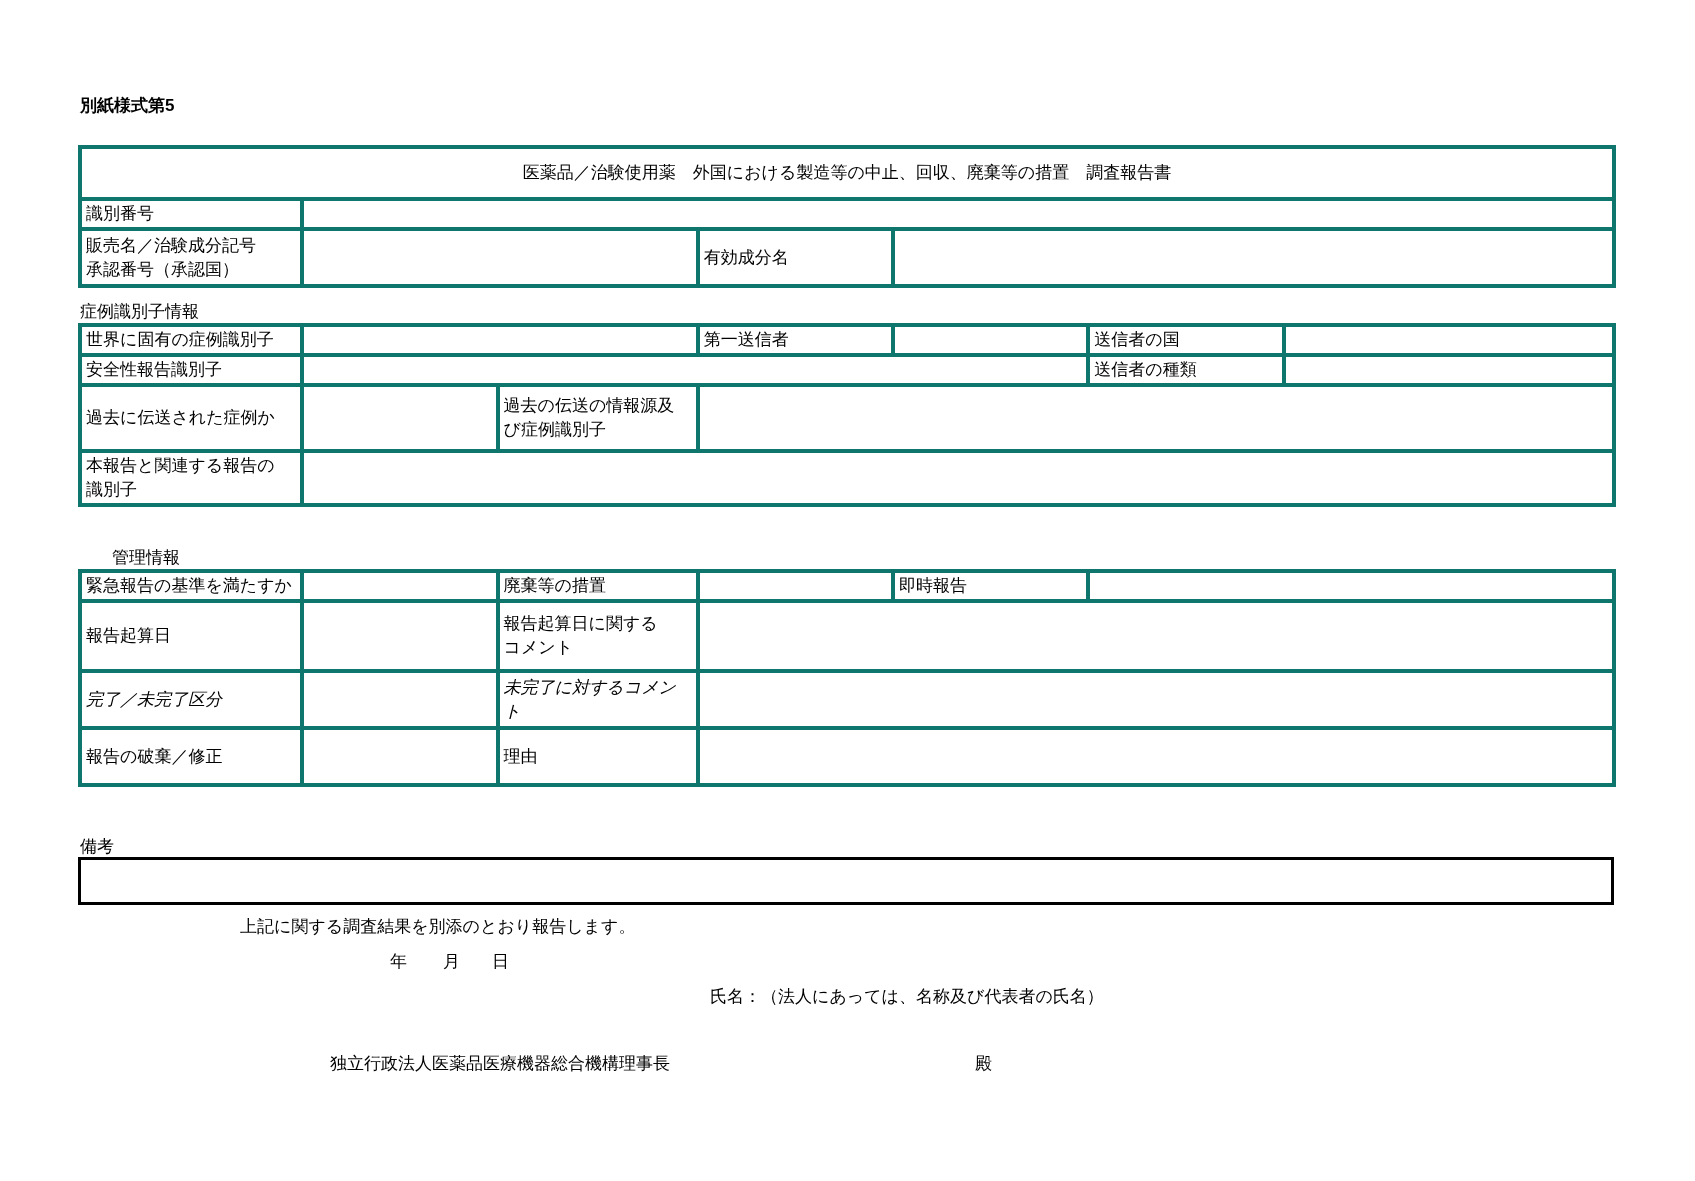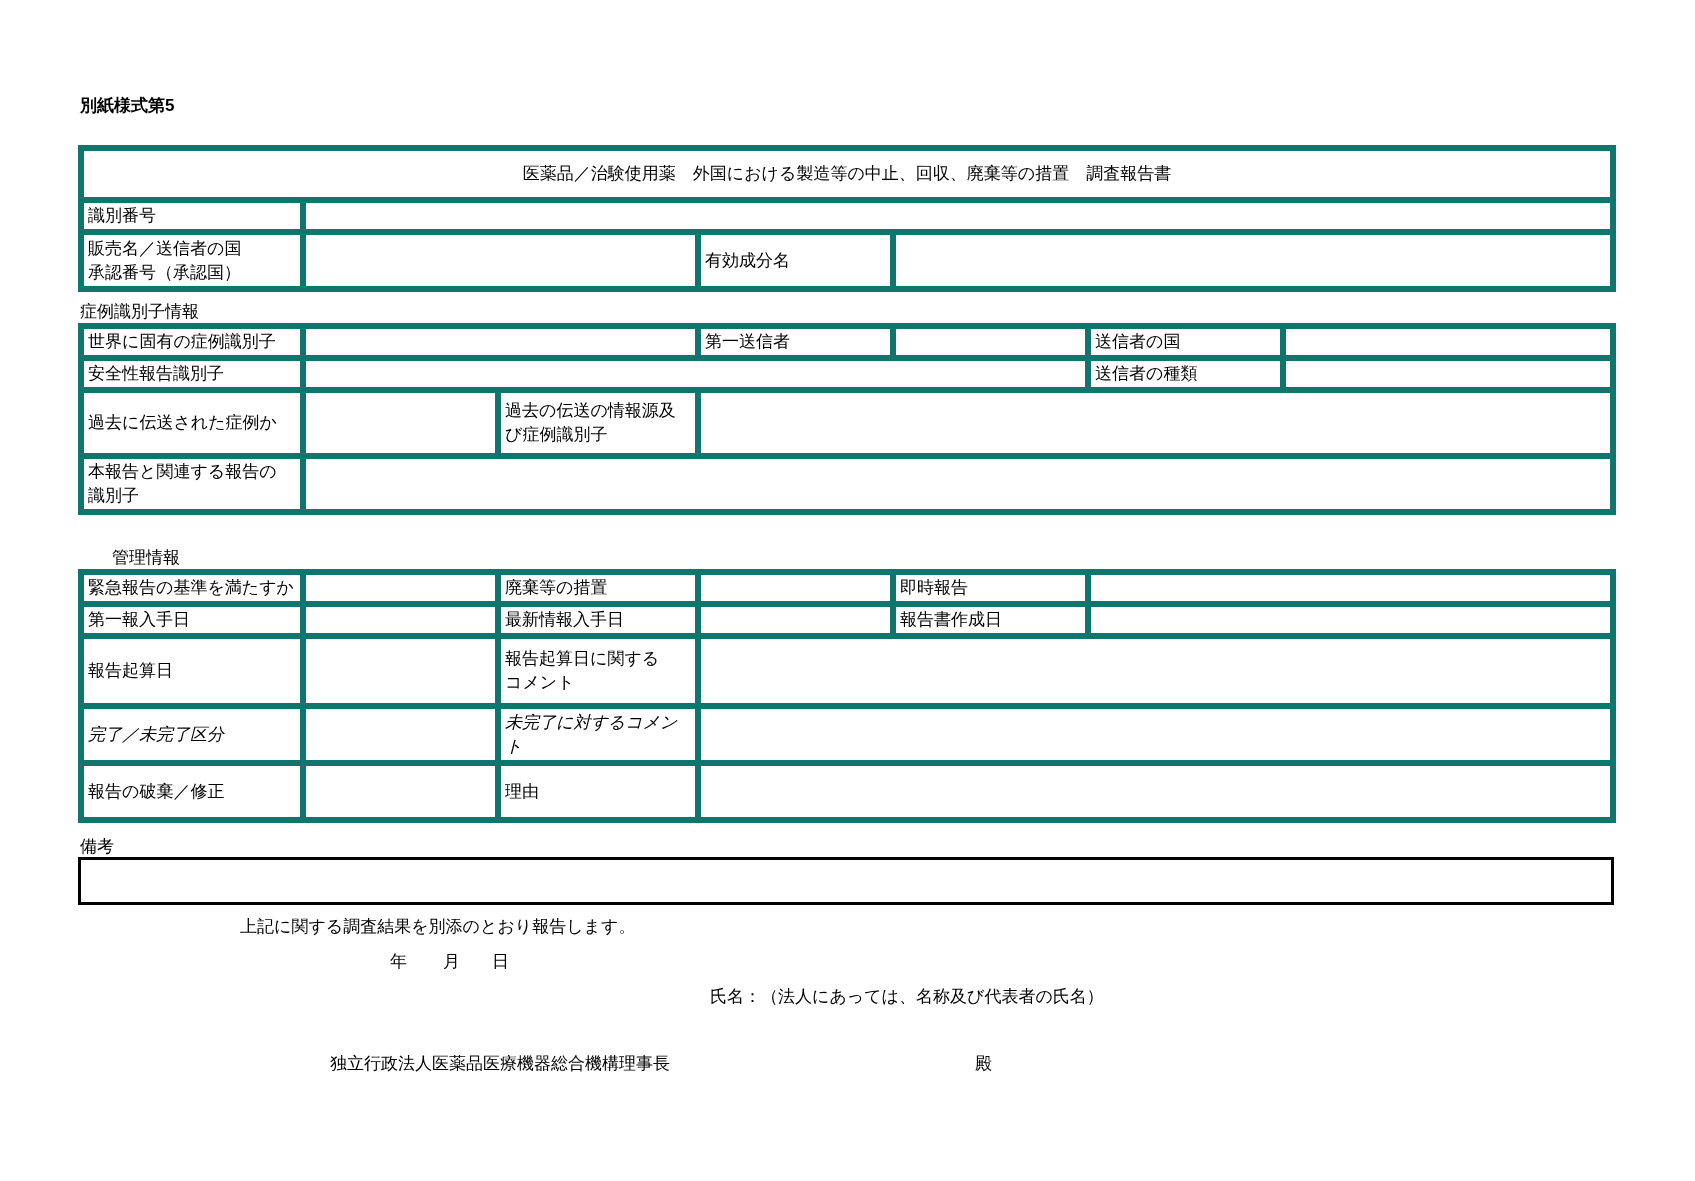--- a/index.html
+++ b/index.html
@@ -16,21 +16,21 @@
   .abs { position:absolute; white-space:nowrap; }
   table.form {
     position:absolute;
     left:78px;
     width:1538px;
     border-collapse:collapse;
     table-layout:fixed;
     border:3px solid #000;
   }
   table.form td {
-    border:6px solid #0f766e;
+    border:4px solid #0f766e;
     padding:1px 4px;
     vertical-align:middle;
     overflow:hidden;
   }
   td.title-cell { text-align:center; border:1px solid #000; }
   .line { display:block; line-height:24px; white-space:nowrap; }
   .remarks-box {
     position:absolute;
     left:78px; top:857px;
     width:1530px; height:42px;
@@ -58,21 +58,21 @@
     <tbody>
         <tr style="height:52px;">
       <td colspan="7" class="title-cell">医薬品／治験使用薬　外国における製造等の中止、回収、廃棄等の措置　調査報告書</td>
     </tr>
     <tr style="height:27px;">
       <td>識別番号</td>
       <td colspan="6"></td>
     </tr>
     <tr style="height:57px;">
       <td>
-        <span class="line">販売名／送信者の国</span>
+        <span class="line">販売名／治験成分記号</span>
         <span class="line">承認番号（承認国）</span>
       </td>
       <td colspan="2"></td>
       <td>有効成分名</td>
       <td colspan="3"></td>
     </tr>
   </tbody>
     </table>
 
   <div class="abs" style="left:80px; top:300px;">症例識別子情報</div>
@@ -135,28 +135,20 @@
     </colgroup>
     <tbody>
         <tr style="height:23px;">
       <td>緊急報告の基準を満たすか</td>
       <td></td>
       <td>廃棄等の措置</td>
       <td></td>
       <td>即時報告</td>
       <td colspan="2"></td>
     </tr>
-    <tr style="height:23px;">
-      <td>第一報入手日</td>
-      <td></td>
-      <td>最新情報入手日</td>
-      <td></td>
-      <td>報告書作成日</td>
-      <td colspan="2"></td>
-    </tr>
     <tr style="height:70px;">
       <td>報告起算日</td>
       <td></td>
       <td>
         <span class="line">報告起算日に関する</span>
         <span class="line">コメント</span>
       </td>
       <td colspan="4"></td>
     </tr>
     <tr style="height:57px;font-style:italic;">

